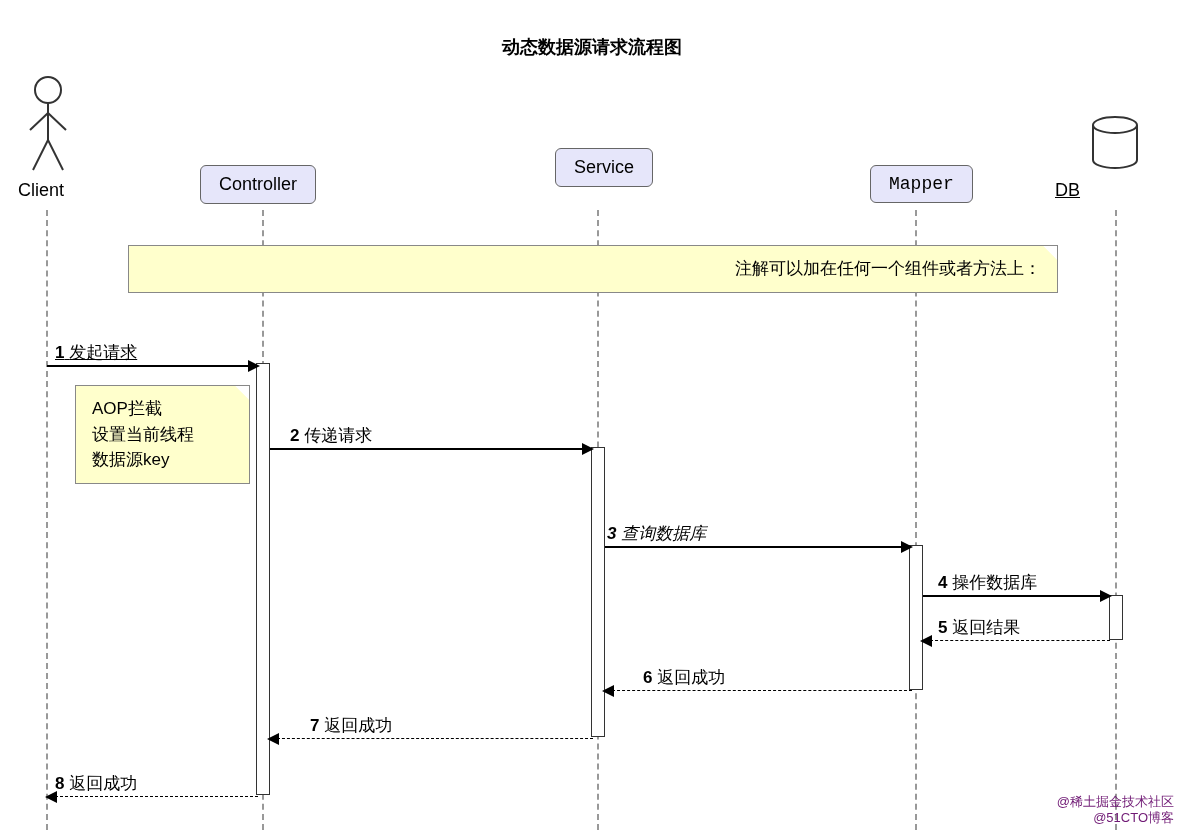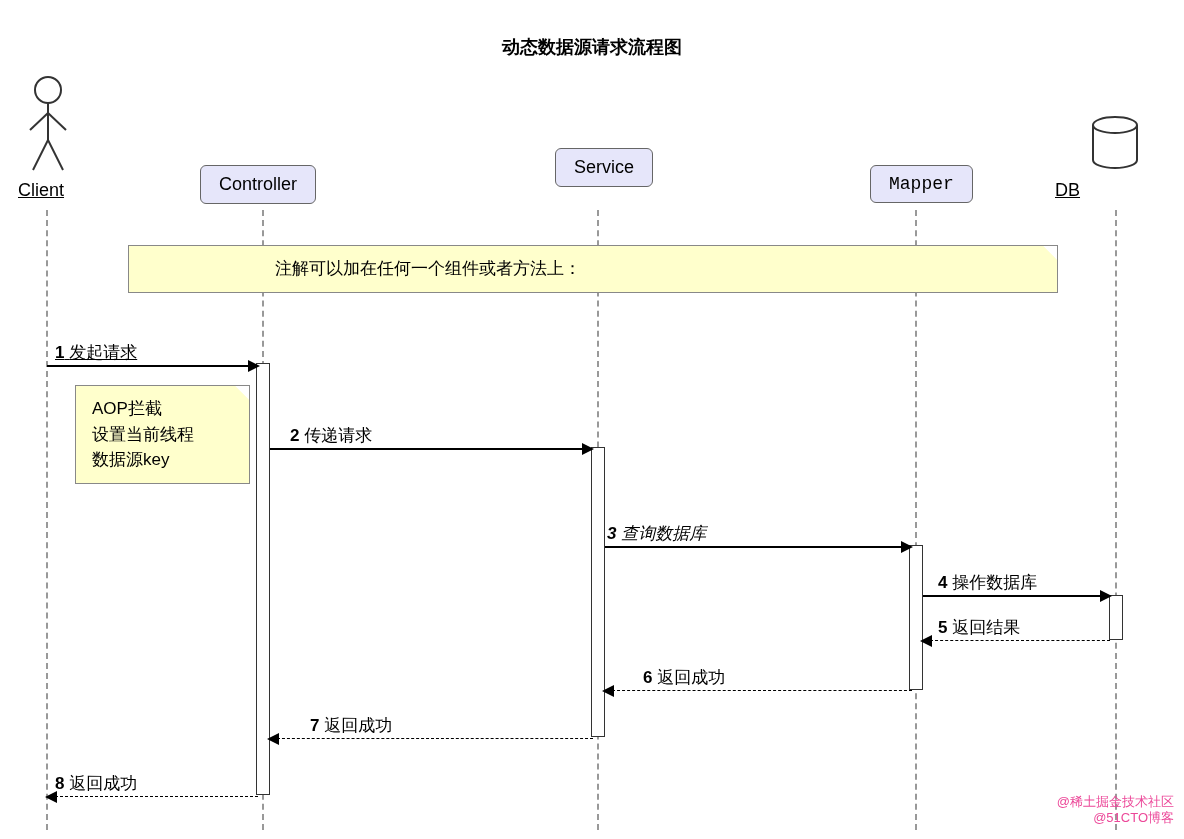--- a/index.html
+++ b/index.html
@@ -112,58 +112,58 @@
       position: absolute;
       font-size: 17px;
       white-space: nowrap;
     }
     .msg-num {
       font-weight: bold;
     }
     .watermark {
       position: absolute;
       right: 10px;
-      color: #ec4899;
+      color: #701a75;
       font-size: 13px;
     }
   </style>
 </head>
 <body>
 
 <div class="title">动态数据源请求流程图</div>
 
 <svg class="actor-icon" width="40" height="100">
   <circle cx="20" cy="15" r="13" fill="none" stroke="#333" stroke-width="2"></circle>
   <line x1="20" y1="28" x2="20" y2="65" stroke="#333" stroke-width="2"></line>
   <line x1="20" y1="38" x2="2" y2="55" stroke="#333" stroke-width="2"></line>
   <line x1="20" y1="38" x2="38" y2="55" stroke="#333" stroke-width="2"></line>
   <line x1="20" y1="65" x2="5" y2="95" stroke="#333" stroke-width="2"></line>
   <line x1="20" y1="65" x2="35" y2="95" stroke="#333" stroke-width="2"></line>
 </svg>
-<div class="actor-label" style="left:18px; top:180px;text-decoration:underline;">Client</div>
+<div class="actor-label" style="left:18px; top:180px;">Client</div>
 
 <div class="participant-box" style="left:200px; top:165px;">Controller</div>
 <div class="participant-box" style="left:555px; top:148px;">Service</div>
 <div class="participant-box" style="left:870px; top:165px;font-family:Liberation Mono, monospace;">Mapper</div>
 
 <svg class="db-icon" width="50" height="70">
   <ellipse cx="25" cy="10" rx="22" ry="8" fill="none" stroke="#333" stroke-width="2"></ellipse>
   <line x1="3" y1="10" x2="3" y2="45" stroke="#333" stroke-width="2"></line>
   <line x1="47" y1="10" x2="47" y2="45" stroke="#333" stroke-width="2"></line>
   <path d="M 3 45 A 22 8 0 0 0 47 45" fill="none" stroke="#333" stroke-width="2"></path>
 </svg>
 <div class="actor-label" style="left:1055px; top:180px;text-decoration:underline;">DB</div>
 
 <div class="lifeline" style="left:46px;"></div>
 <div class="lifeline" style="left:262px;"></div>
 <div class="lifeline" style="left:597px;"></div>
 <div class="lifeline" style="left:915px;"></div>
 <div class="lifeline" style="left:1115px;"></div>
 
-<div class="note-box" style="left:128px; top:245px; width:930px;">
+<div class="note-box" style="left:128px; top:245px; width:930px;text-align:right;">
   <div class="note-corner"></div>
   <div style="padding-left:130px;">
     <div>注解可以加在任何一个组件或者方法上：</div>
   </div>
 </div>
 
 <div class="note-box" style="left:75px; top:385px; width:175px;">
   <div class="note-corner"></div>
   <div>AOP拦截</div>
   <div>设置当前线程</div>

